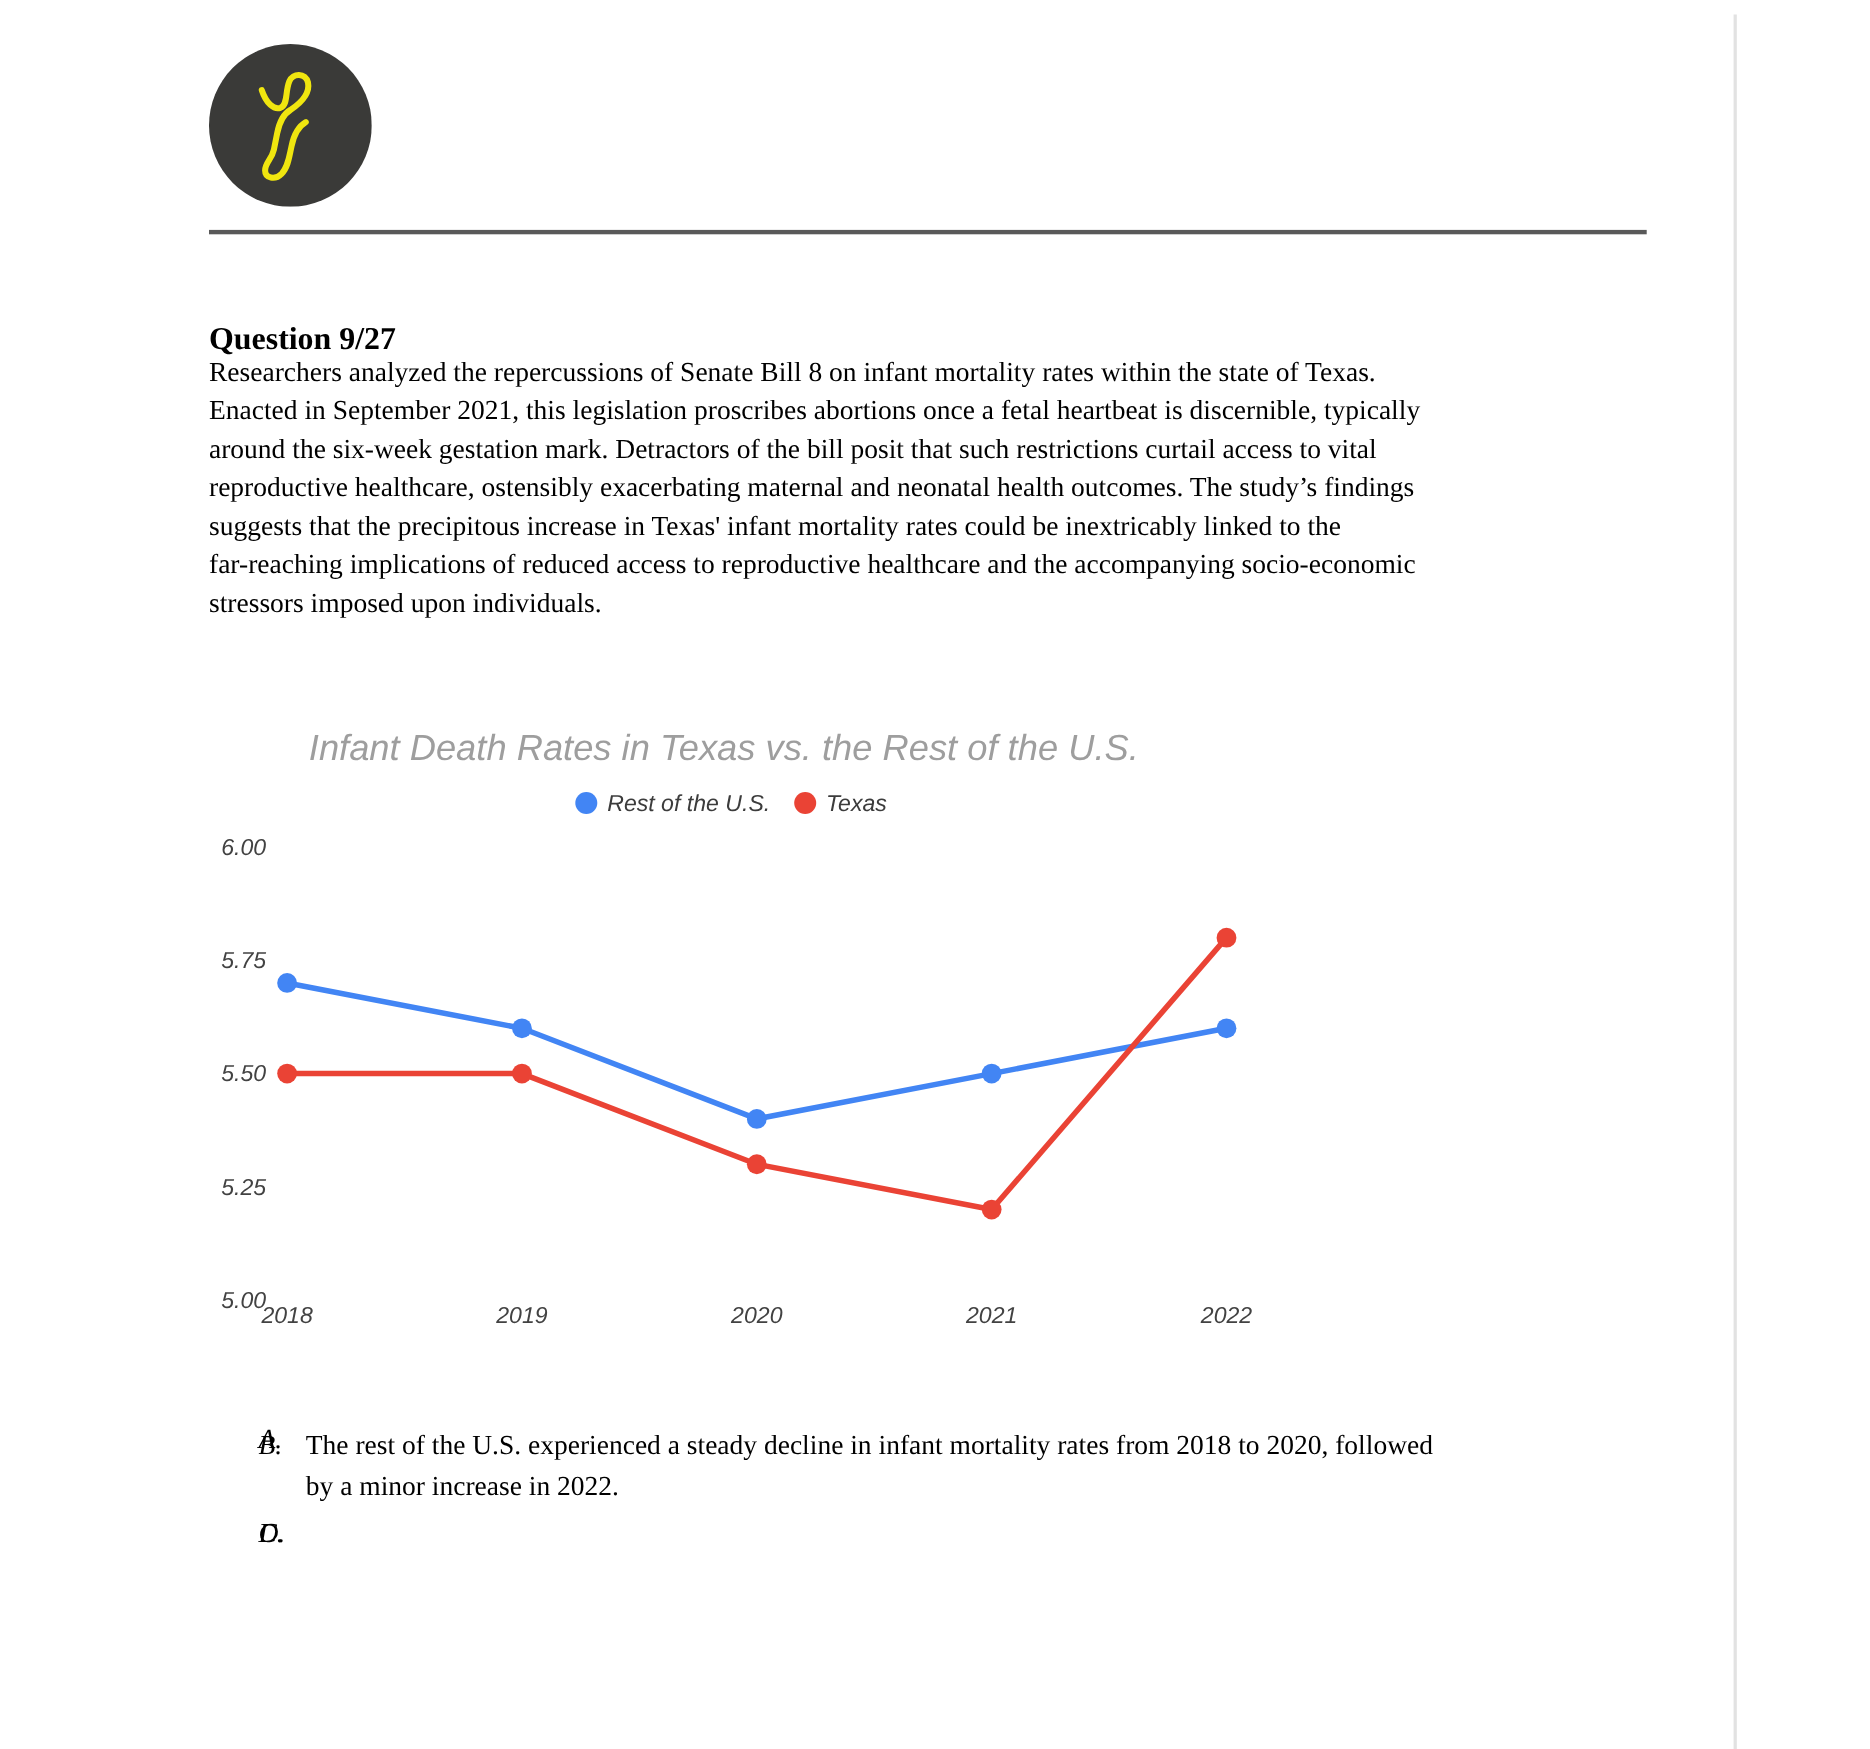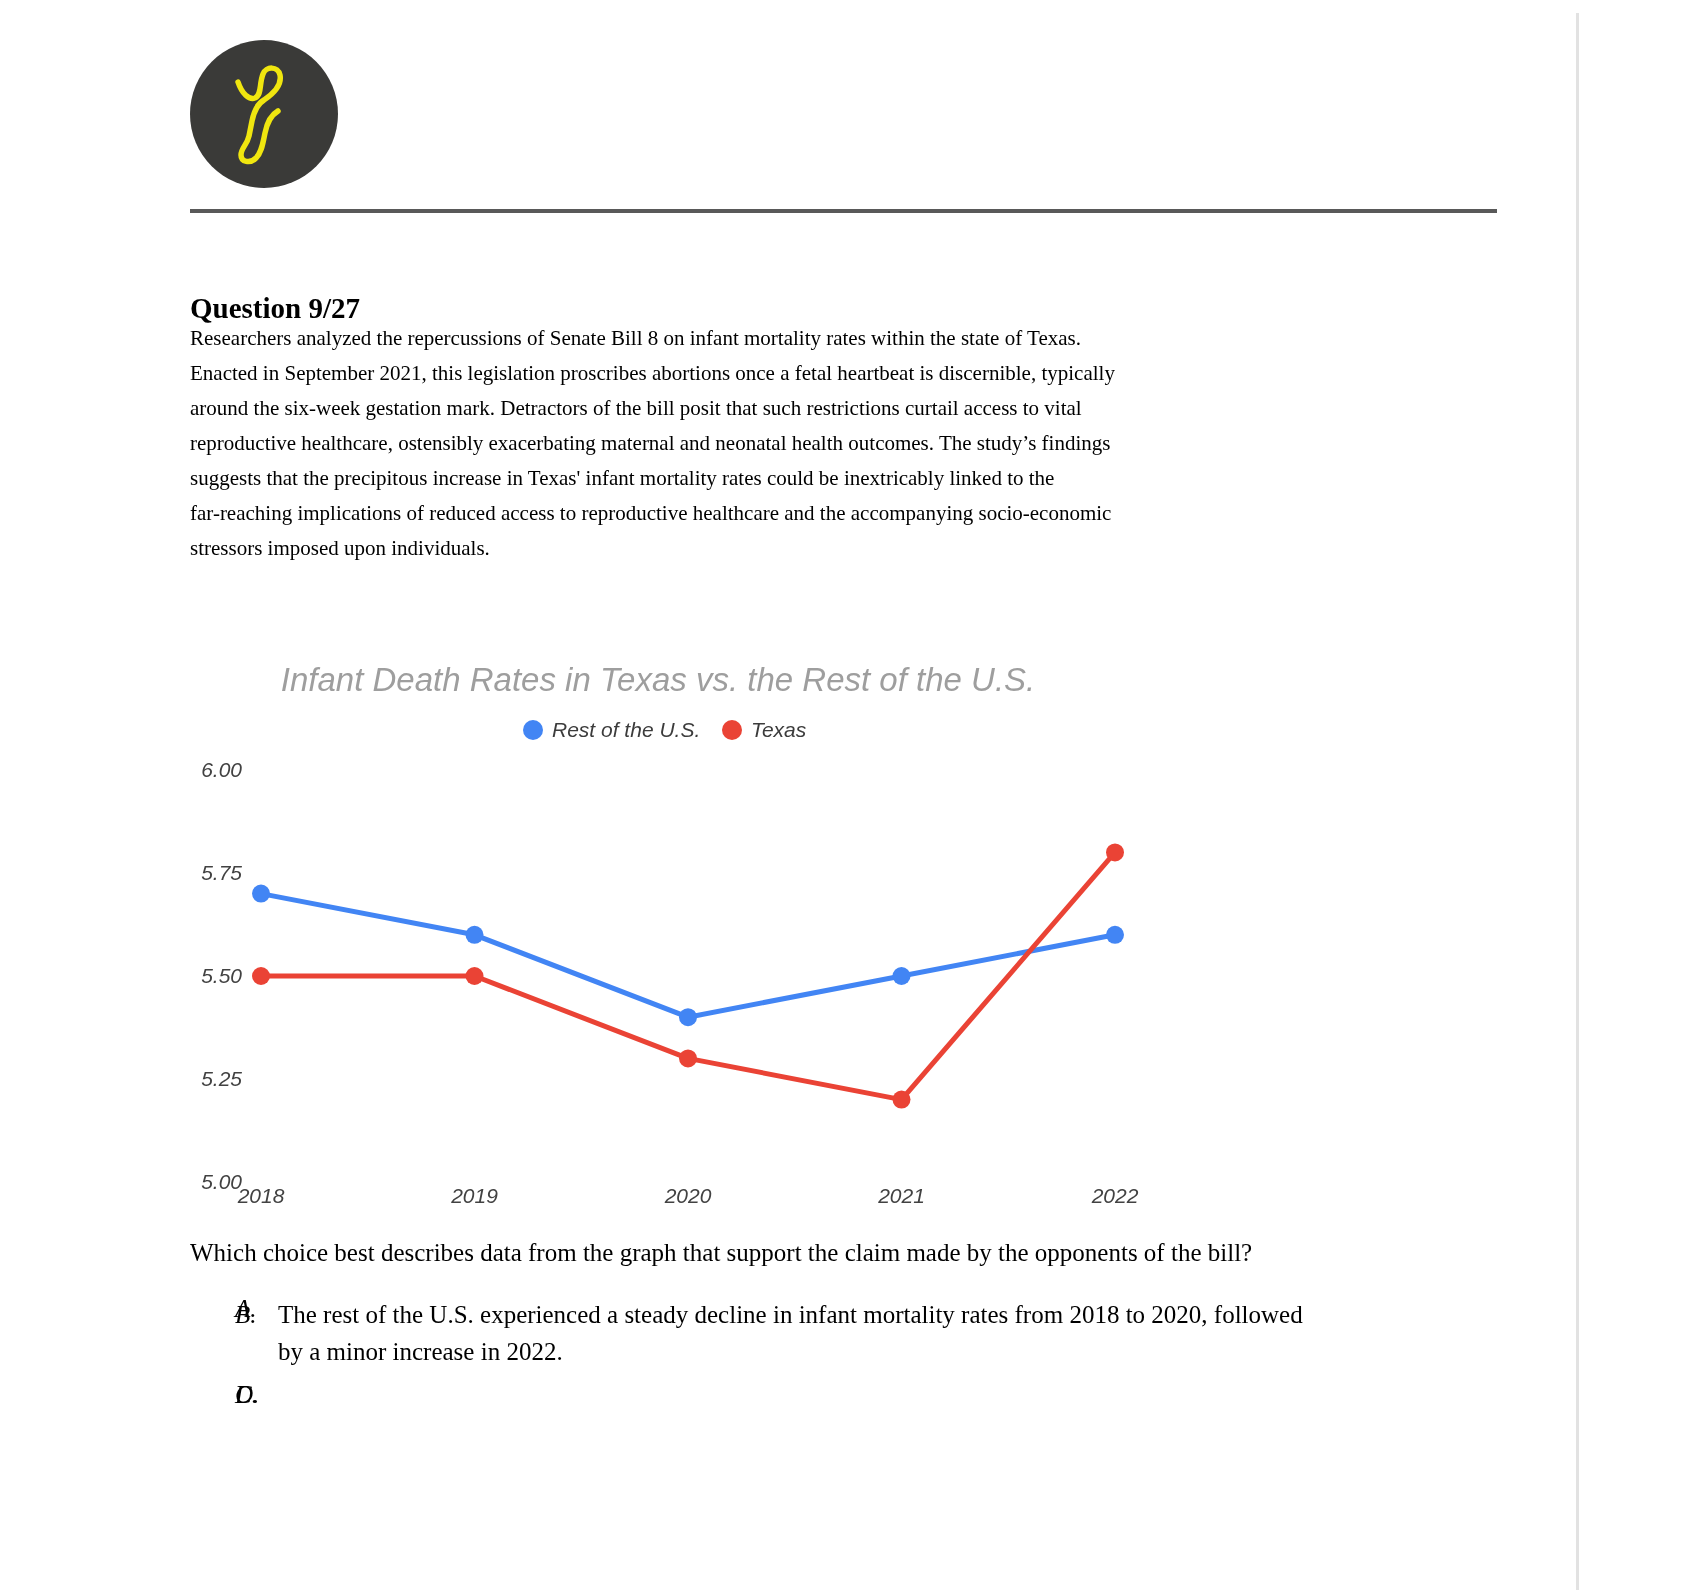--- a/index.html
+++ b/index.html
@@ -14,21 +14,21 @@
   }
   .edge-line{position:absolute;top:0;right:0;width:3px;height:100%;background:#e2e2e2;}
   .logo{position:absolute;left:190px;top:27px;width:148px;height:148px;}
   .divider{position:absolute;left:190px;top:196px;width:1307px;height:4px;background:#595959;}
   .page-title{
     position:absolute;left:190px;top:277px;margin:0;
     font-size:29px;font-weight:bold;line-height:36px;
   }
   .passage{
     position:absolute;left:190px;top:308px;margin:0;
-    font-size:21px;line-height:35px;white-space:pre-line;
+    font-size:25px;line-height:35px;white-space:pre-line;
   }
   .chart-wrap{position:absolute;left:180px;top:637px;width:970px;height:570px;font-style:italic;}
   .chart-wrap svg{display:block;}
   .chart-title-text{font-family:"Liberation Sans", sans-serif;font-size:33px;}
   .legend-text{font-family:"Liberation Sans", sans-serif;font-size:21px;fill:#3c3c3c;}
   .tick-text{font-family:"Liberation Sans", sans-serif;font-size:21px;fill:#424242;}
   .question-text{
     position:absolute;left:190px;top:1222px;margin:0;
     font-size:25px;line-height:36px;
   }
@@ -108,21 +108,20 @@
           <polyline points="81,326 294.5,326 508,408.4000000000001 721.5,449.5999999999999 935,202.4000000000001" fill="none" stroke="#EA4335" stroke-width="5" stroke-linejoin="round"></polyline>
           <circle cx="81" cy="326" r="9" fill="#EA4335"></circle>
           <circle cx="294.5" cy="326" r="9" fill="#EA4335"></circle>
           <circle cx="508" cy="408.4000000000001" r="9" fill="#EA4335"></circle>
           <circle cx="721.5" cy="449.5999999999999" r="9" fill="#EA4335"></circle>
           <circle cx="935" cy="202.4000000000001" r="9" fill="#EA4335"></circle>
         </g>
     </svg>
   </div>
 
-  <p class="question-text">Which choice best describes data from the graph that support the claim made by the opponents of the bill?</p>
 
   <ol class="choices" id="choices-list">
       <li class="choice"><span class="choice-label">A.</span></li>
       <li class="choice"><span class="choice-label">B.</span><span class="choice-text">The rest of the U.S. experienced a steady decline in infant mortality rates from 2018 to 2020, followed
 by a minor increase in 2022.</span></li>
       <li class="choice"><span class="choice-label">C.</span></li>
       <li class="choice"><span class="choice-label">D.</span></li>
     </ol>
 
   <div class="edge-line"></div>

